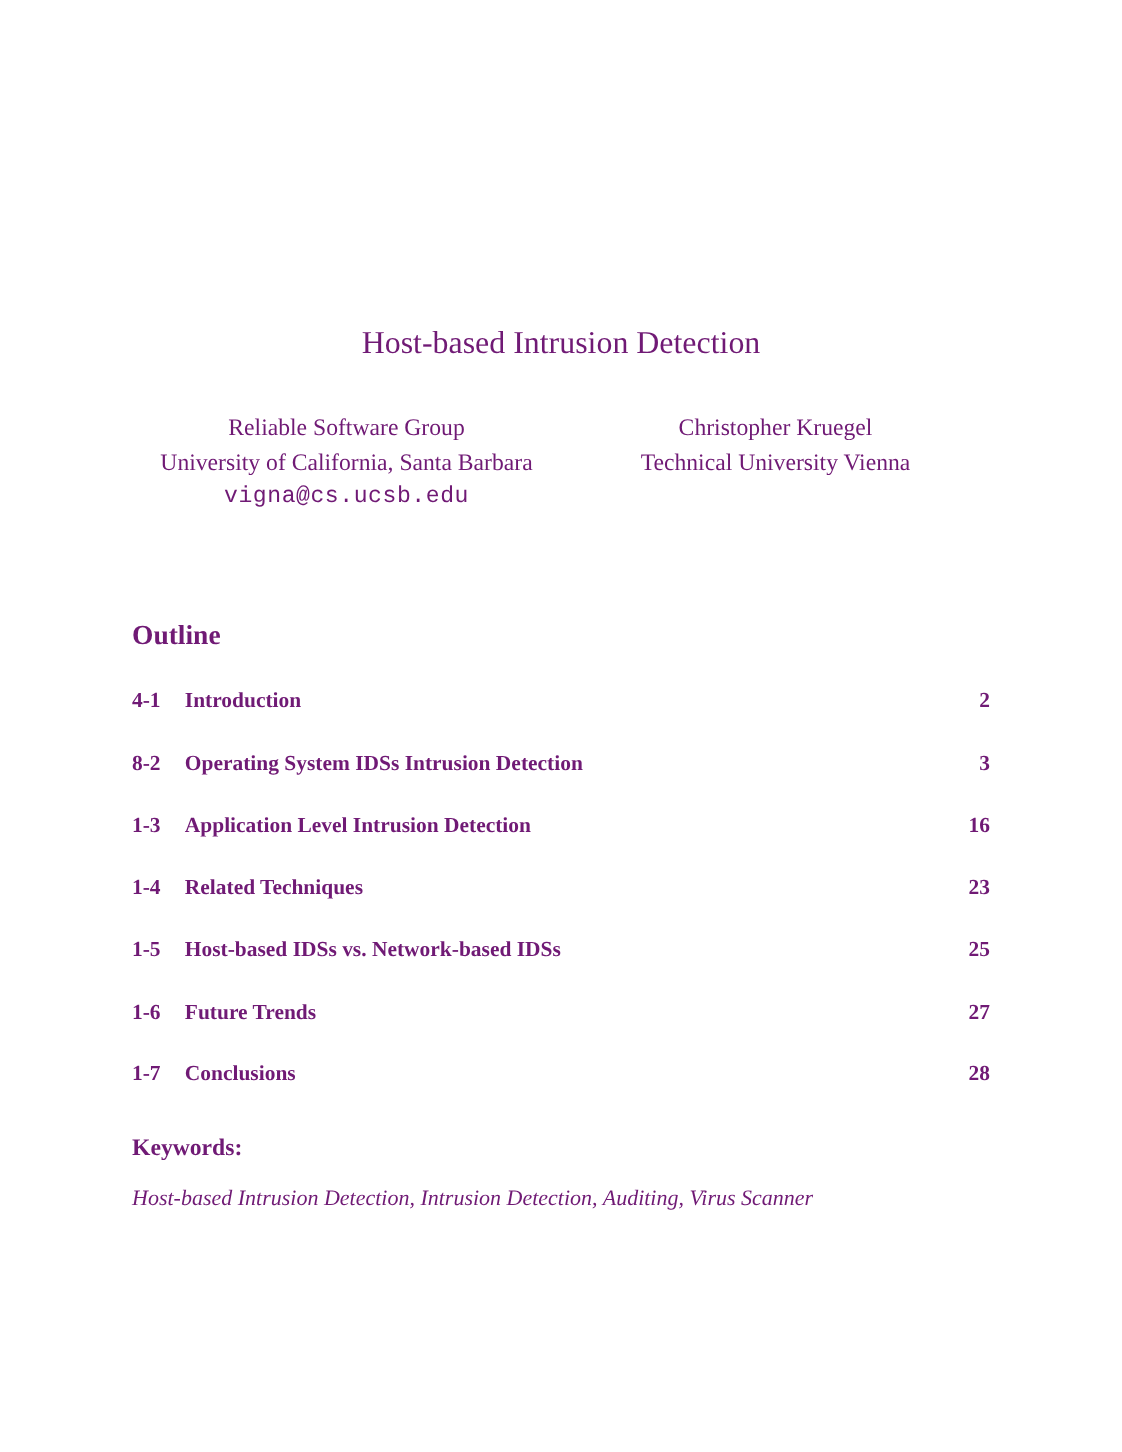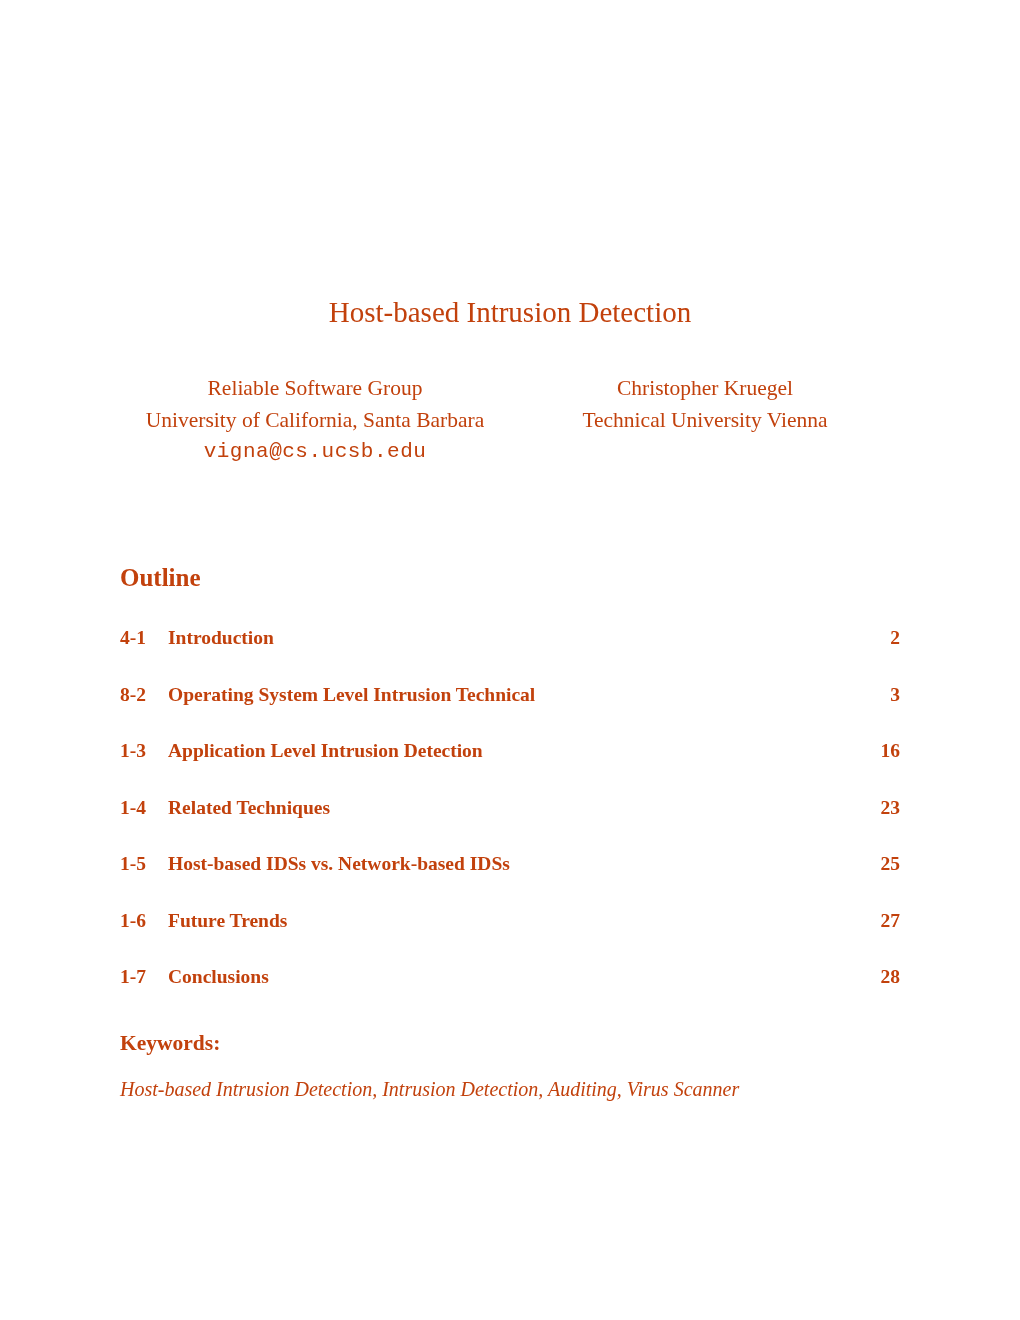--- a/index.html
+++ b/index.html
@@ -5,21 +5,21 @@
   html, body {
     margin: 0;
     padding: 0;
     background: #ffffff;
   }
   .page {
     position: relative;
     width: 1020px;
     height: 1320px;
     background: #ffffff;
-    color: #c2410c;
+    color: #701a75;
     font-family: "Liberation Serif", serif;
     box-sizing: border-box;
     padding: 296px 120px 0 120px;
     overflow: hidden;
   }
   .title {
     margin: 0;
     font-size: 29px;
     font-weight: normal;
     text-align: center;
@@ -102,21 +102,21 @@
   <h2 class="outline-heading">Outline</h2>
 
   <div class="outline-list">
     <div class="outline-row">
       <span class="outline-num">4-1</span>
       <span class="outline-label">Introduction</span>
       <span class="outline-page">2</span>
     </div>
     <div class="outline-row">
       <span class="outline-num">8-2</span>
-      <span class="outline-label">Operating System Level Intrusion Technical</span>
+      <span class="outline-label">Operating System IDSs Intrusion Detection</span>
       <span class="outline-page">3</span>
     </div>
     <div class="outline-row">
       <span class="outline-num">1-3</span>
       <span class="outline-label">Application Level Intrusion Detection</span>
       <span class="outline-page">16</span>
     </div>
     <div class="outline-row">
       <span class="outline-num">1-4</span>
       <span class="outline-label">Related Techniques</span>

